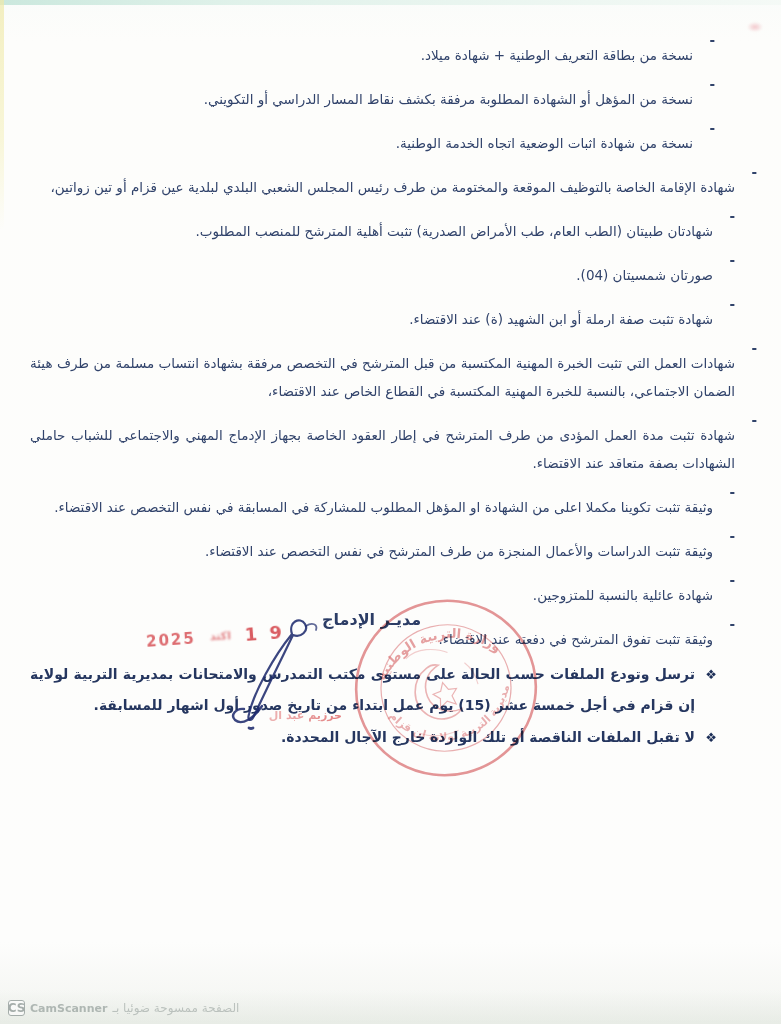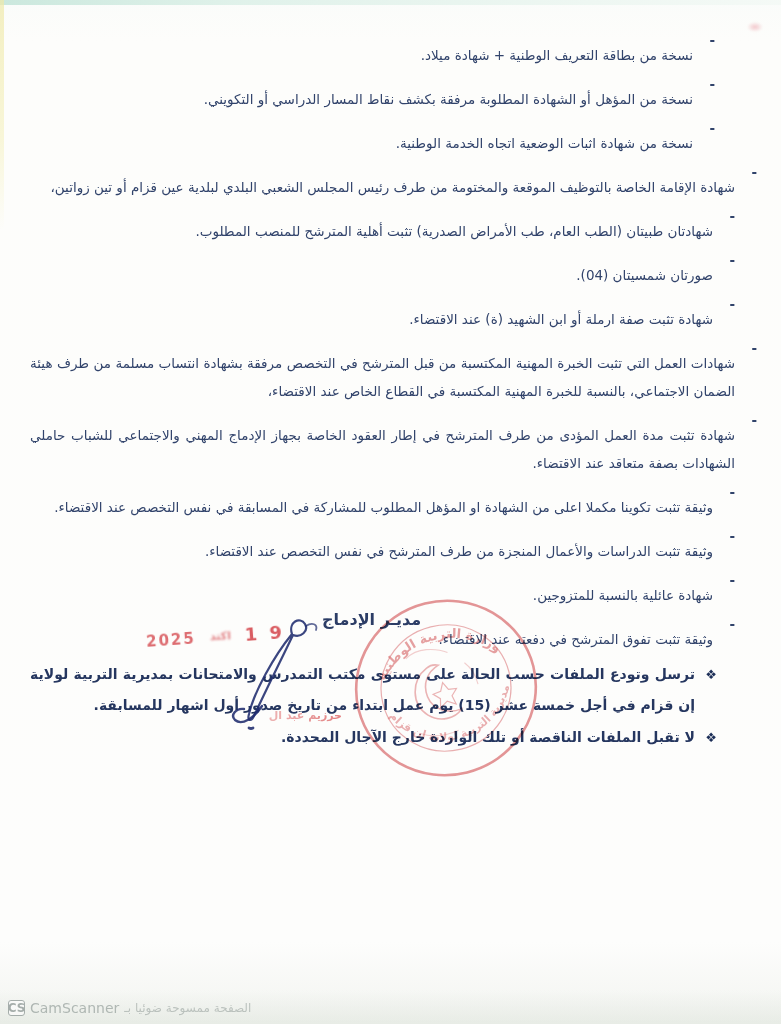--- a/index.html
+++ b/index.html
@@ -93,21 +93,21 @@
     position:absolute;left:8px;top:1000px;
     display:flex;align-items:center;gap:5px;
     opacity:.75;
   }
   .watermark .cs-badge{
     width:15px;height:14px;border:1.5px solid #8d9795;border-radius:3px;
     color:#8d9795;font-size:12px;font-weight:700;
     display:flex;align-items:center;justify-content:center;background:#fcfcfc;
   }
   .watermark .wm-text{font-size:12px;color:#aab2ae;direction:rtl;filter:blur(.3px);}
-  .watermark .wm-brand{font-size:14px;color:#9aa4a0;font-weight:400;filter:blur(.3px);}
+  .watermark .wm-brand{font-size:11px;color:#9aa4a0;font-weight:700;filter:blur(.3px);}
 </style>
 </head>
 <body>
 
 <div class="page">
 
   <div class="edge-top"></div>
   <div class="edge-left"></div>
   <div class="smudge-pink"></div>
   <div class="bottom-tint"></div>

